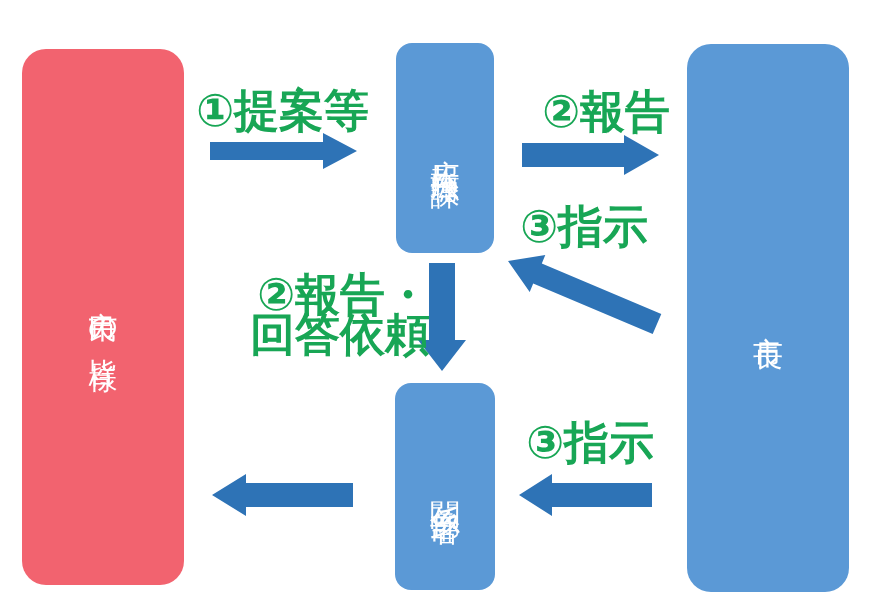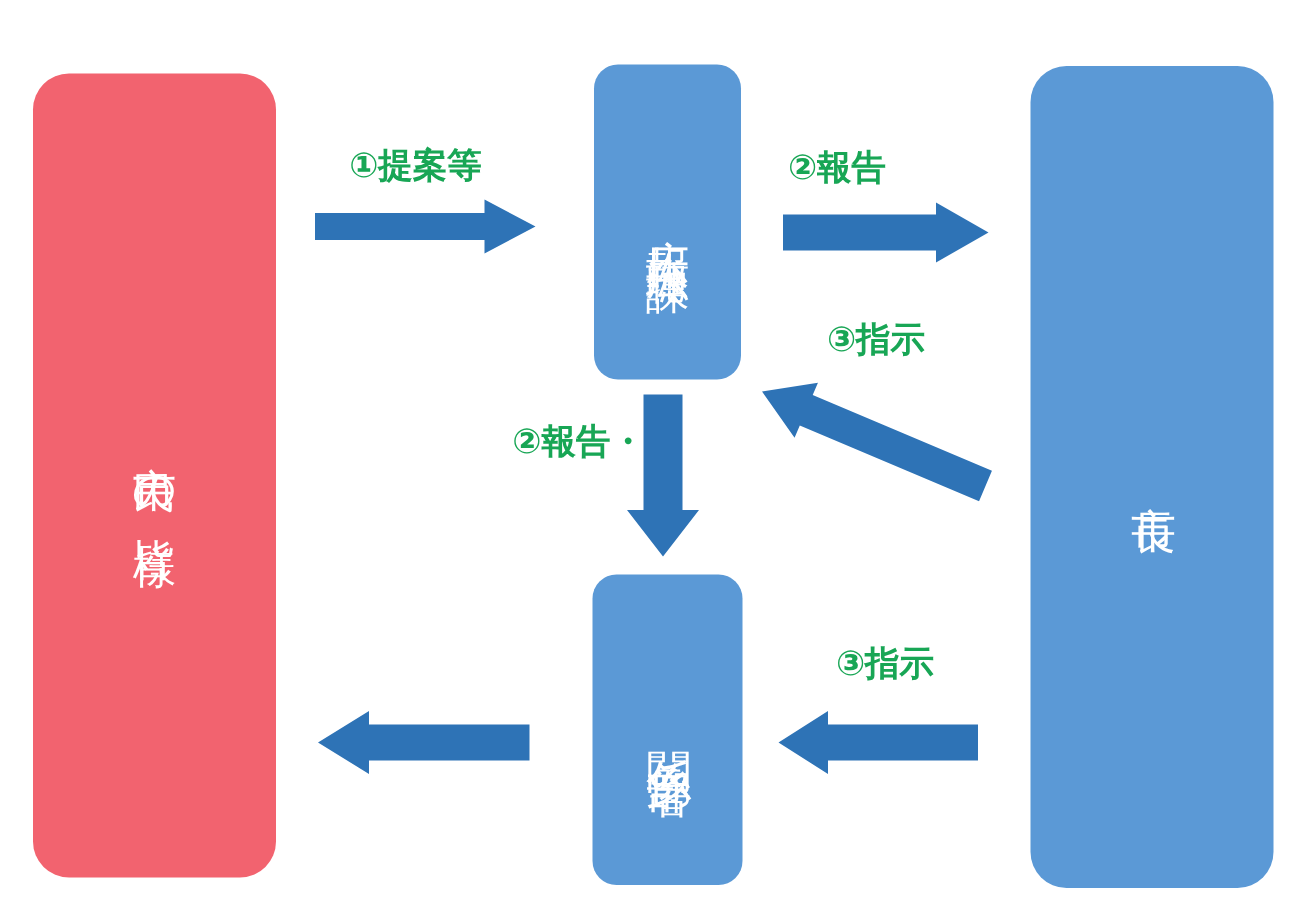--- a/index.html
+++ b/index.html
@@ -63,27 +63,27 @@
     left: 395px; top: 383px;
     width: 100px; height: 207px;
     background: #5b99d6;
     border-radius: 16px;
     font-size: 30px;
   }
   .edge-label {
     position: absolute;
     color: #18a655;
     font-weight: 700;
-    font-size: 23px;
+    font-size: 45px;
     line-height: 40px;
     text-align: center;
     white-space: nowrap;
   }
   .label-proposal            { left: 196px; top: 91px;  width: 162px; }
-  .label-report-to-mayor     { left: 488px; top: 92px;  width: 140px; }
+  .label-report-to-mayor     { left: 536px; top: 92px;  width: 140px; }
   .label-instruction-to-pr   { left: 514px; top: 207px; width: 140px; }
   .label-report-request      { left: 244px; top: 275px; width: 186px; text-align: right; }
   .label-report-request span { display: block; }
   .label-instruction-to-departments { left: 520px; top: 423px; width: 140px; }
   .label-response            { left: 182px; top: 428px; width: 210px; }
 </style>
 </head>
 <body>
 
 <div class="canvas">
@@ -114,18 +114,19 @@
   </div>
 
   <div class="edge-label label-proposal">①提案等</div>
 
   <div class="edge-label label-report-to-mayor">②報告</div>
 
   <div class="edge-label label-instruction-to-pr">③指示</div>
 
   <div class="edge-label label-report-request">
     <span>②報告・</span>
+    <span>回答依頼</span>
   </div>
 
   <div class="edge-label label-instruction-to-departments">③指示</div>
 
 
 </div>
 
 </body></html>

